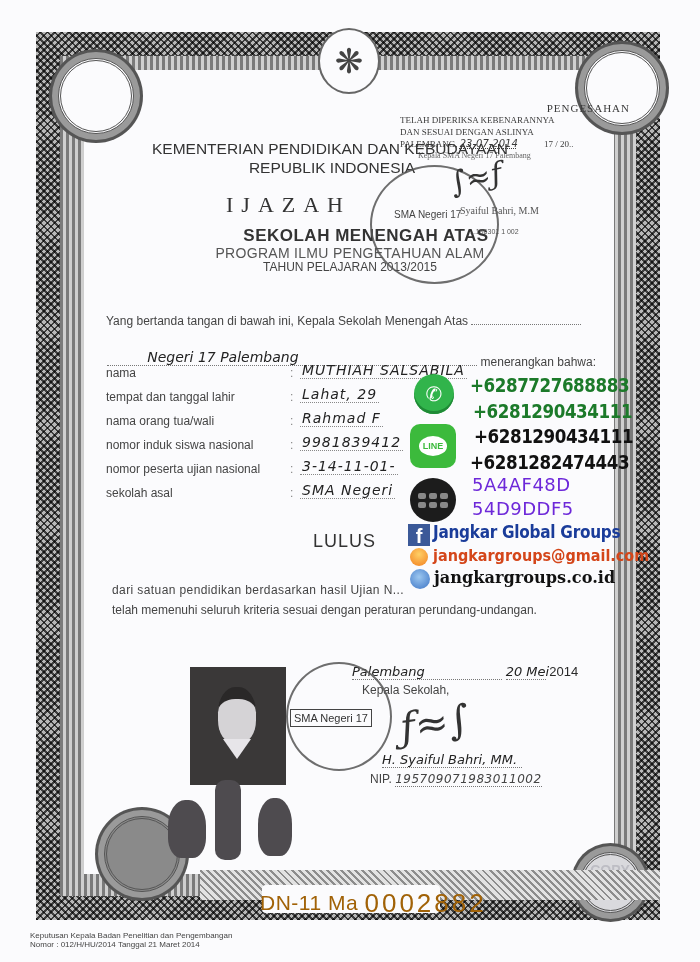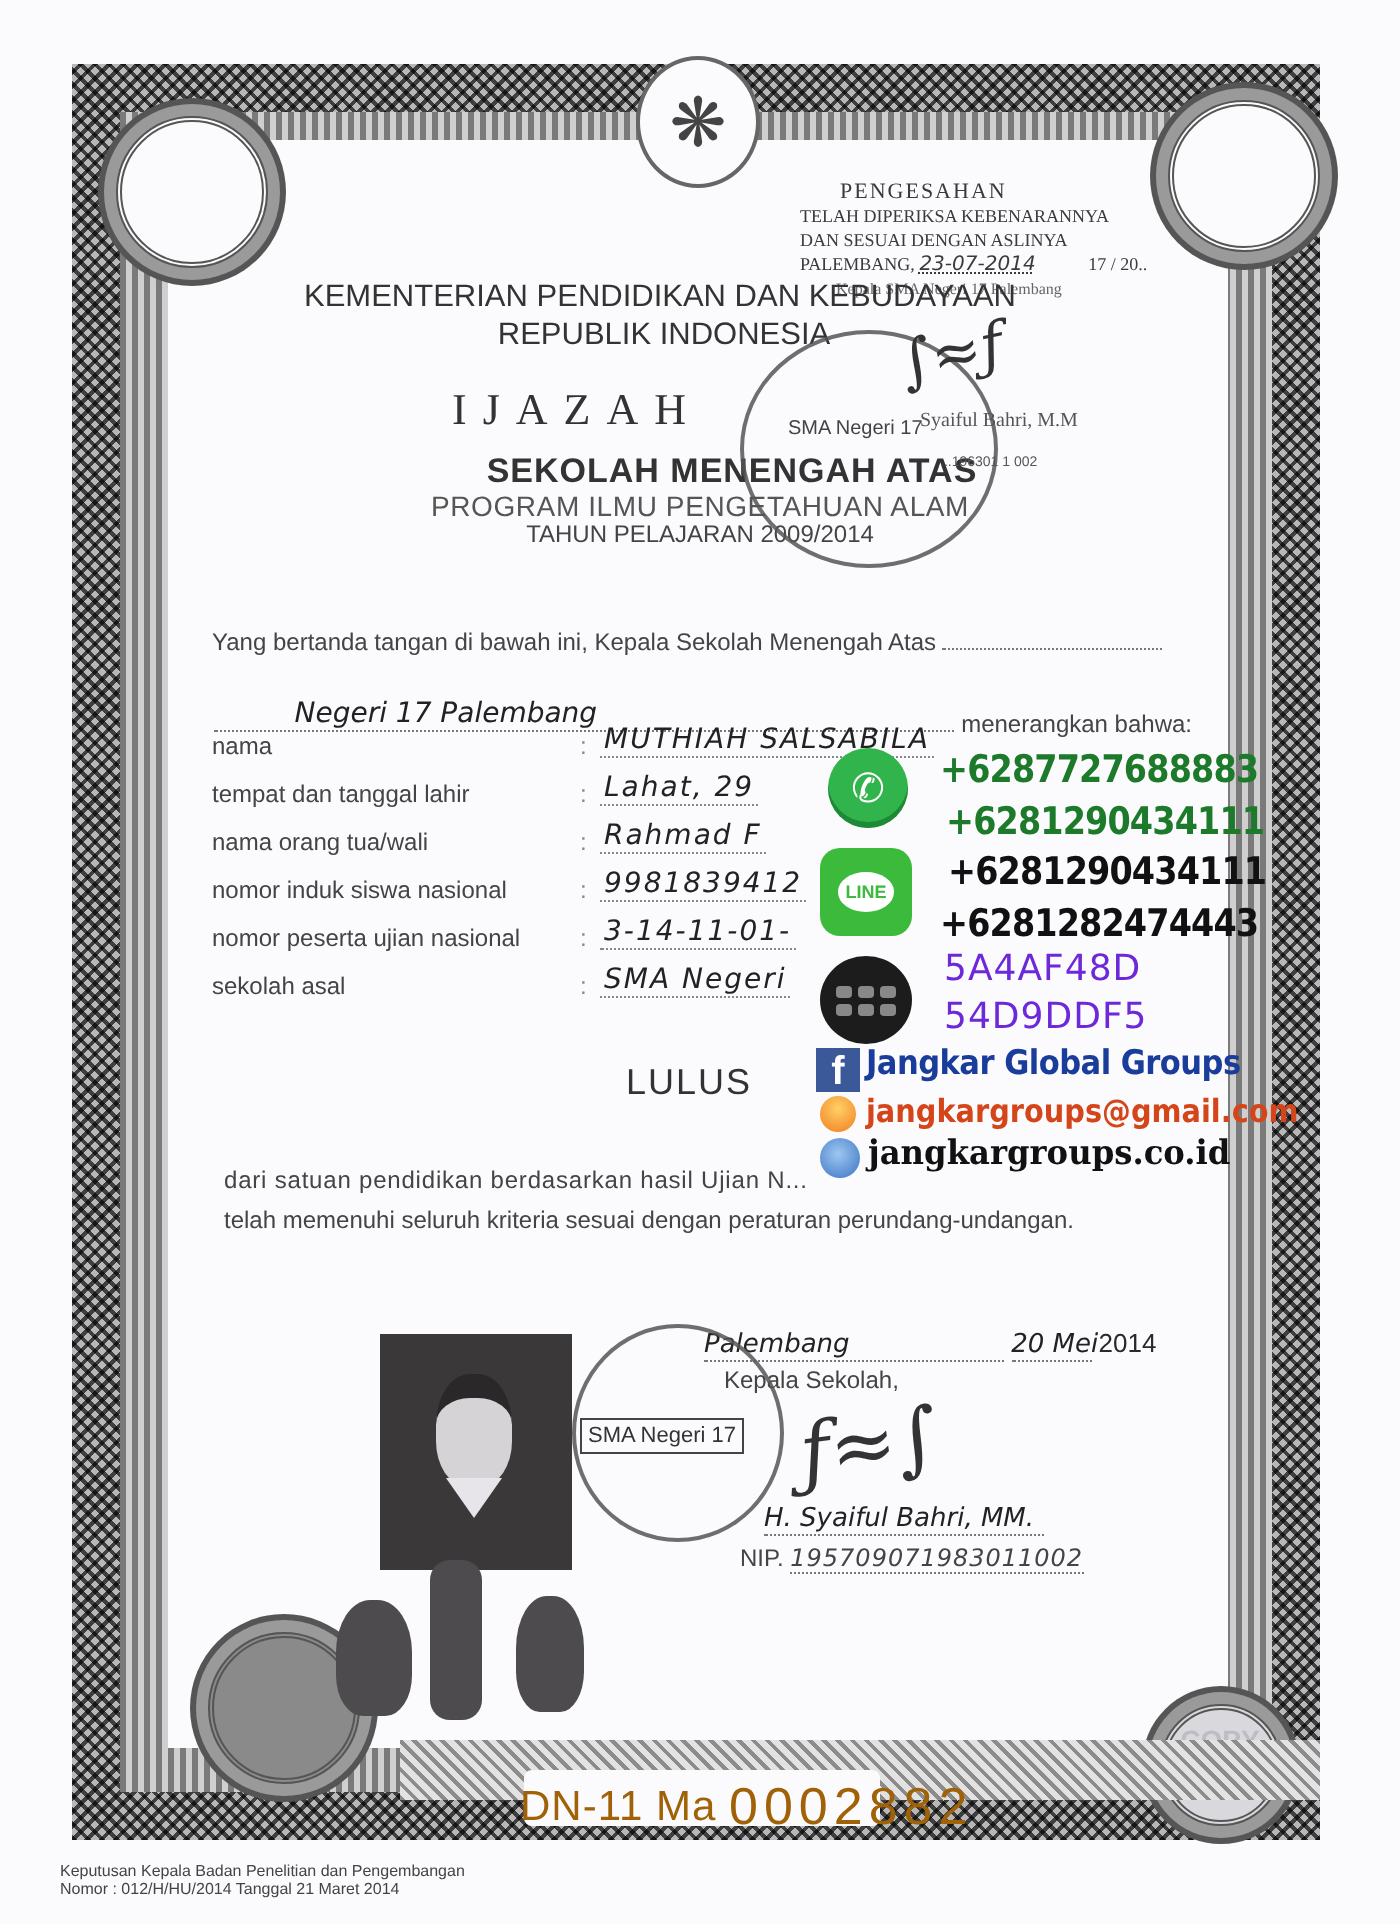--- a/index.html
+++ b/index.html
@@ -26,21 +26,21 @@
   
   .bottom-band{position:absolute;left:200px;top:870px;width:460px;height:30px;background:
      repeating-linear-gradient(45deg,#8c8c8c 0 2px,#e2e2e2 2px 5px);}
   .serial-box{position:absolute;left:262px;top:885px;width:178px;height:28px;background:#fbfbfd;border-radius:4px;}
   .serial{position:absolute;left:260px;top:886px;font-size:21px;color:#a16207;letter-spacing:0.5px;white-space:nowrap;}
   .serial .no{font-size:26px;letter-spacing:3px;position:relative;top:2px;}
   .footnote{position:absolute;left:30px;top:931px;font-size:8px;line-height:9px;color:#444;}
 
   
   .pengesahan{position:absolute;left:400px;top:90px;width:230px;font-family:"Liberation Serif",serif;font-size:9px;line-height:12px;color:#3a3a3a;}
-  .pengesahan .t{font-size:11px;letter-spacing:1px;text-align:left;margin-left:20px;}
+  .pengesahan .t{font-size:11px;letter-spacing:1px;text-align:right;margin-left:20px;margin-top:12px;}
   .peng-date{font-family:"DejaVu Sans",sans-serif;font-style:italic;font-size:10px;text-decoration:underline dotted;}
   .ministry{position:absolute;left:152px;top:139px;width:400px;font-size:15.5px;text-align:left;color:#333;line-height:19px;}
   .ministry .l2{display:block;text-align:center;width:360px;}
   .ijazah{position:absolute;left:0;width:577px;top:192px;text-align:center;font-family:"Liberation Serif",serif;font-size:22px;letter-spacing:8px;color:#333;}
   .sma{position:absolute;left:16px;width:700px;top:226px;text-align:center;font-size:17px;font-weight:bold;letter-spacing:0.5px;color:#333;}
   .program{position:absolute;left:0;width:700px;top:245px;text-align:center;font-size:14px;color:#555;letter-spacing:0.3px;}
   .tahun{position:absolute;left:0;width:700px;top:260px;text-align:center;font-size:12px;color:#444;}
 
   
   .stamp{position:absolute;border-radius:50%;border:2px solid #555;opacity:0.85;}
@@ -127,21 +127,21 @@
     <div style="font-size:8px;color:#666;margin-left:18px">Kepala SMA Negeri 17 Palembang</div>
   </div>
 
   <div class="ministry">
     <span>KEMENTERIAN PENDIDIKAN DAN KEBUDAYAAN</span>
     <span class="l2">REPUBLIK INDONESIA</span>
   </div>
   <div class="ijazah">IJAZAH</div>
   <div class="sma">SEKOLAH MENENGAH ATAS</div>
   <div class="program">PROGRAM ILMU PENGETAHUAN ALAM</div>
-  <div class="tahun">TAHUN PELAJARAN 2009/2014</div>
+  <div class="tahun">TAHUN PELAJARAN 2013/2015</div>
 
   <div class="stamp stamp1"></div>
   <div class="stamp1-text">SMA Negeri 17</div>
   <div class="peng-sign">Syaiful Bahri, M.M</div>
   <div class="peng-nip">...196301 1 002</div>
   <div class="sig" style="left:450px;top:160px;font-size:30px;transform:rotate(-12deg);">∫≈ƒ</div>
 
   <div class="intro">
     <span>Yang bertanda tangan di bawah ini, Kepala Sekolah Menengah Atas</span>
     <span class="dots" style="width:110px"></span>

